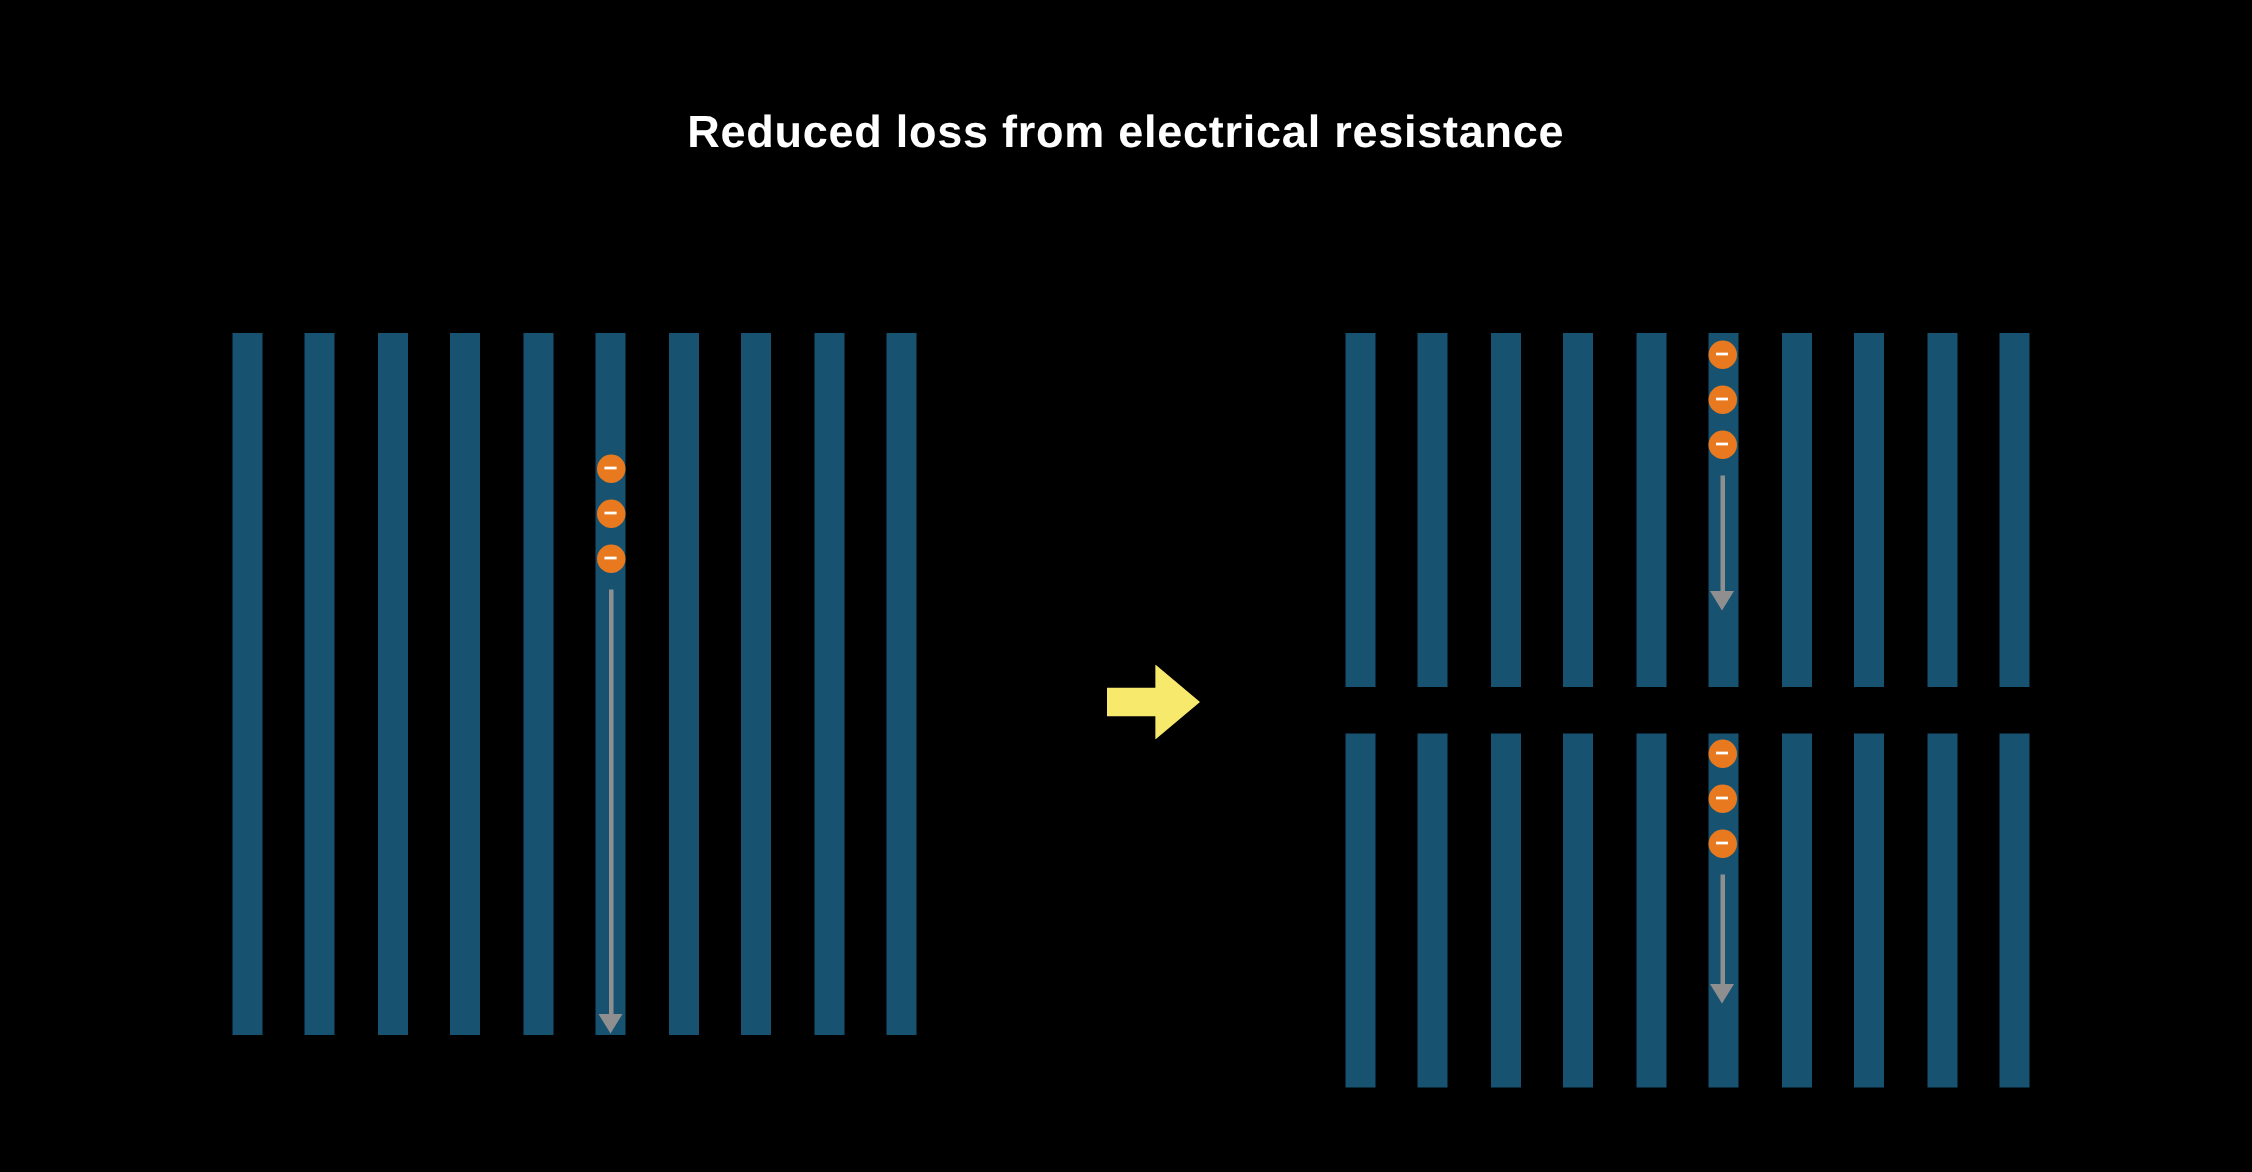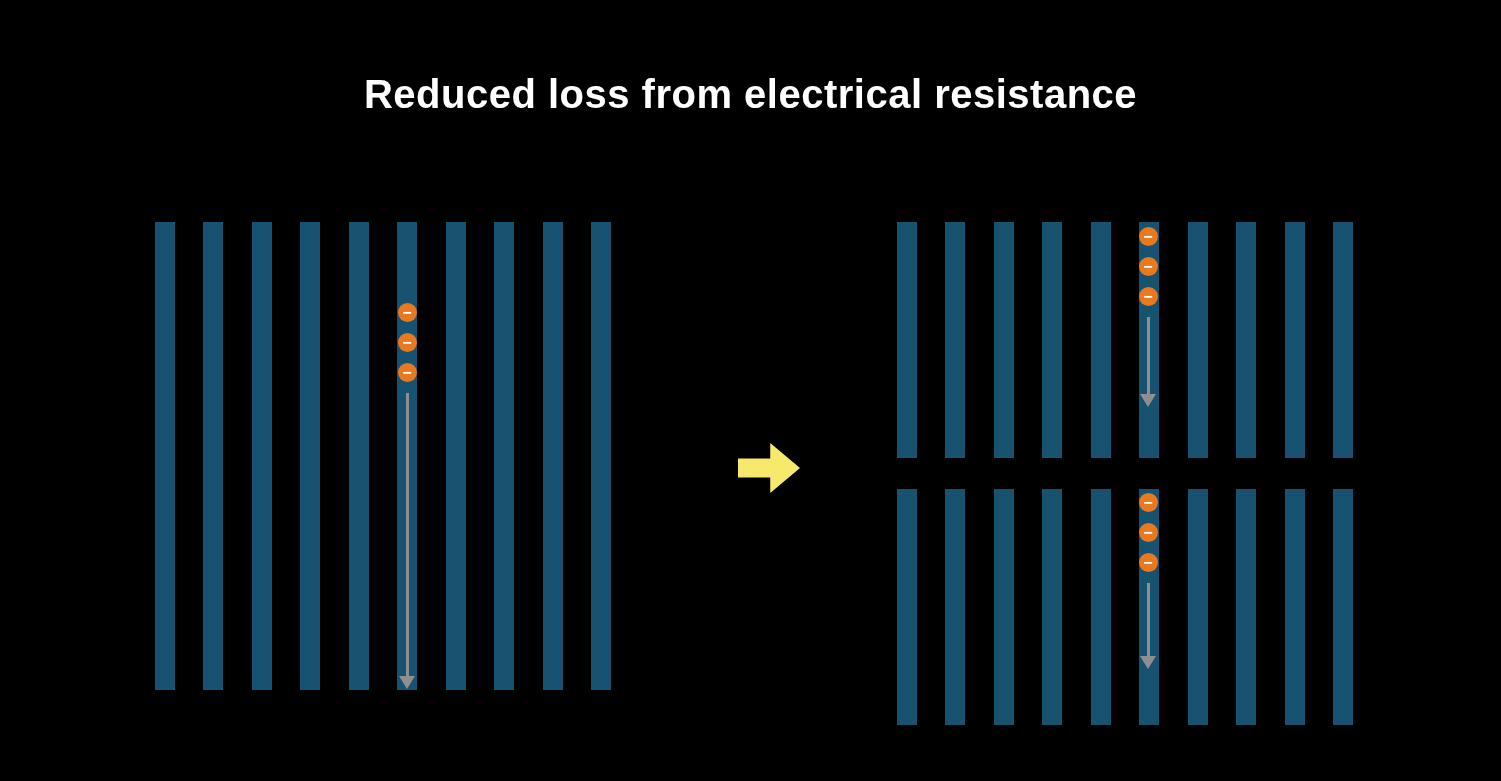--- a/index.html
+++ b/index.html
@@ -15,21 +15,21 @@
     overflow: hidden;
     font-family: "Liberation Sans", sans-serif;
   }
   .title {
     position: absolute;
     top: 72px;
     left: 0;
     width: 100%;
     text-align: center;
     color: #ffffff;
-    font-size: 40px;
+    font-size: 30px;
     font-weight: bold;
     letter-spacing: 0.5px;
   }
   .bars-grid {
     position: absolute;
     display: flex;
     justify-content: space-between;
   }
   #left-bars        { left: 155px; top: 222px; width: 456px; height: 468px; }
   #right-top-bars   { left: 897px; top: 222px; width: 456px; height: 236px; }

